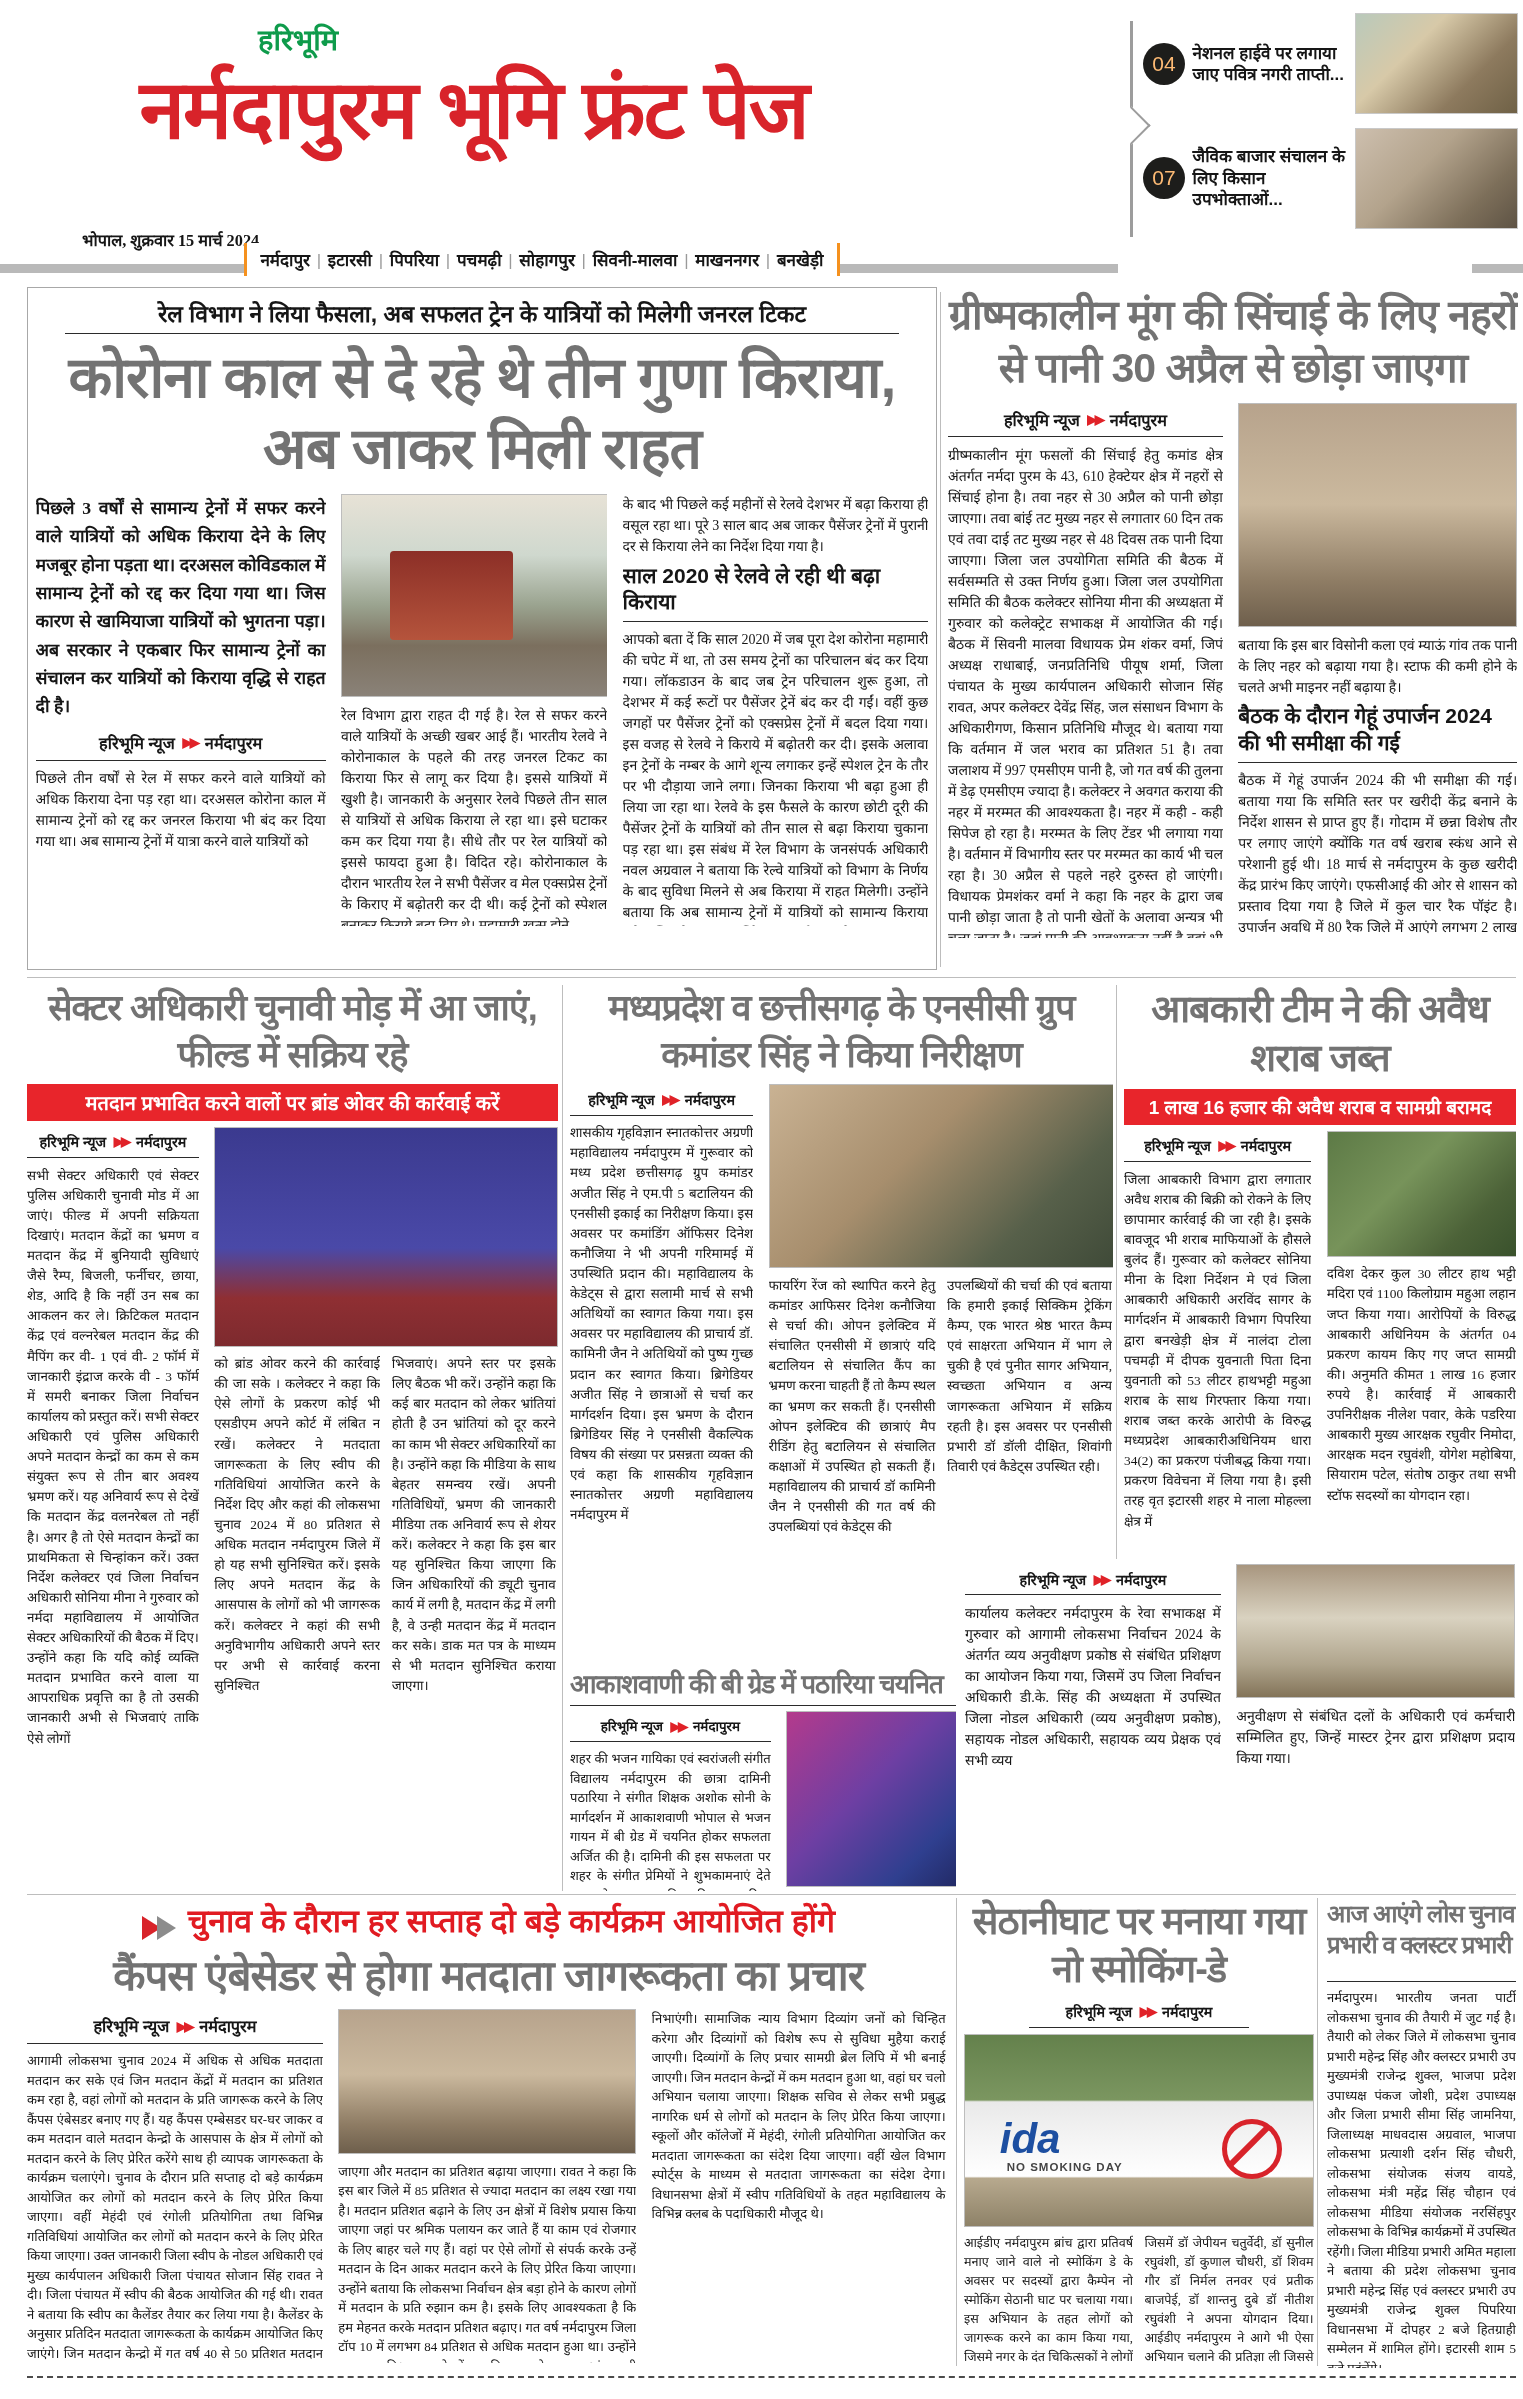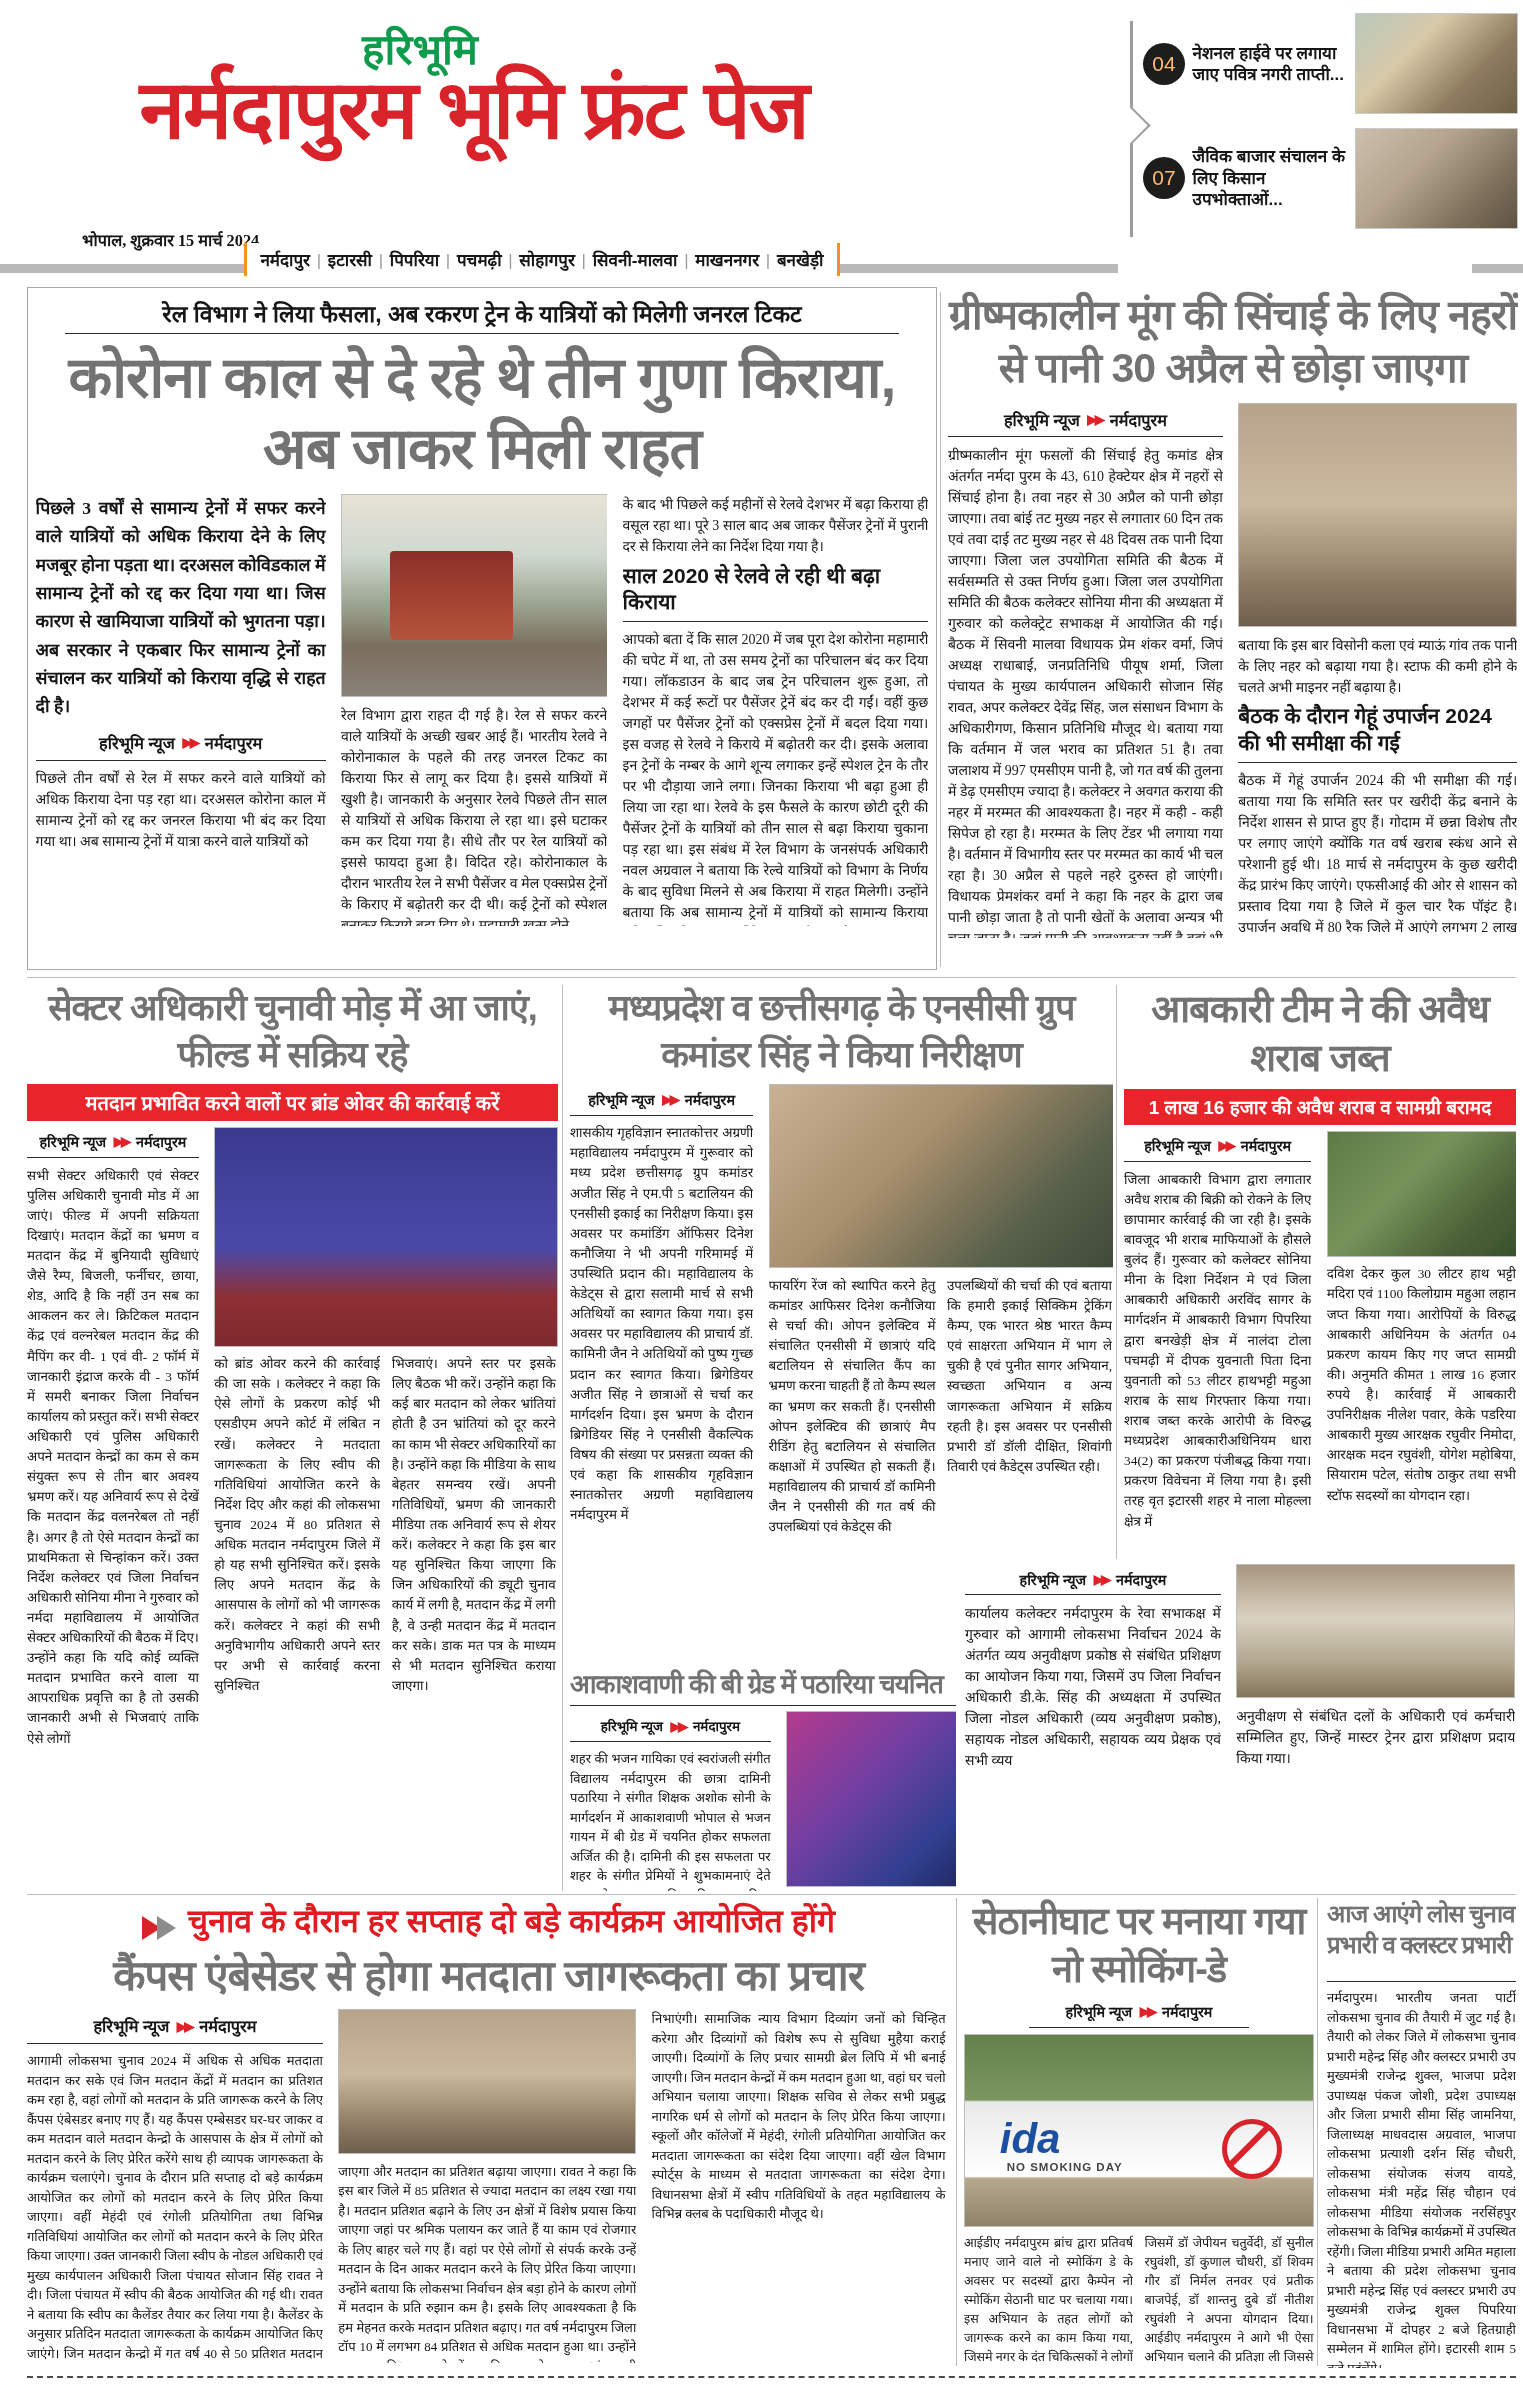--- a/index.html
+++ b/index.html
@@ -1,20 +1,20 @@
 <!DOCTYPE html>
 <html><head>
 <meta charset="utf-8">
 <style>
   html,body{margin:0;padding:0;background:#e8e8e8;}
   .page{position:relative;width:1524px;height:2399px;background:#ffffff;margin:0 auto;
         font-family:"Liberation Serif",serif;color:#161616;overflow:hidden;}
   
-  .m-logo{position:absolute;left:258px;top:19px;width:220px;text-align:right;
-          font-family:"Liberation Sans",sans-serif;font-weight:800;font-size:42px;color:#0e9b4b;}
+  .m-logo{position:absolute;left:258px;top:19px;width:220px;text-align:left;
+          font-family:"Liberation Sans",sans-serif;font-weight:800;font-size:29px;color:#0e9b4b;}
   .m-title{position:absolute;left:29px;top:50px;width:889px;text-align:center;white-space:nowrap;
            font-family:"Liberation Sans",sans-serif;font-weight:800;font-size:82px;color:#d8232a;letter-spacing:-1.9px;}
   .m-date{position:absolute;left:82px;top:229px;font-size:16.3px;font-weight:bold;}
   .m-rule{position:absolute;left:0;top:264px;width:1118px;height:8.6px;background:#b9b9b9;}
   .m-rule2{position:absolute;left:1472px;top:264px;width:52px;height:8.6px;background:#b9b9b9;}
   .cities{position:absolute;left:244px;top:243px;background:#fff;padding:4.8px 13.4px;
           border-left:3.8px solid #f5911e;border-right:3.8px solid #f5911e;
           font-family:"Liberation Sans",sans-serif;font-weight:bold;font-size:17px;white-space:nowrap;}
   .cities .sep{color:#9a9a9a;padding:0 6.7px;font-weight:normal;}
   
@@ -93,21 +93,21 @@
       <div class="tease-img ph-grp"></div>
     </div>
     <div class="tease">
       <div class="tease-num">07</div>
       <div class="tease-txt">जैविक बाजार संचालन के लिए किसान उपभोक्ताओं...</div>
       <div class="tease-img ph-meet"></div>
     </div>
   </div>
 
   <div class="art" style="left:27px;top:287px;width:910px;height:683px;border:1.9px solid #a8a8a8;padding:3.8px 7.6px;box-sizing:border-box;">
-    <div class="kicker">रेल विभाग ने लिया फैसला, अब रकरण ट्रेन के यात्रियों को मिलेगी जनरल टिकट</div>
+    <div class="kicker">रेल विभाग ने लिया फैसला, अब सफलत ट्रेन के यात्रियों को मिलेगी जनरल टिकट</div>
     <div class="hl" style="font-size:57px;line-height:1.25;margin:7.6px 0 9.6px;">कोरोना काल से दे रहे थे तीन गुणा किराया, अब जाकर मिली राहत</div>
     <div class="cols" style="height:432px;">
       <div class="col" style="width:294px;">
         <p class="lead">पिछले 3 वर्षों से सामान्य ट्रेनों में सफर करने वाले यात्रियों को अधिक किराया देने के लिए मजबूर होना पड़ता था। दरअसल कोविडकाल में सामान्य ट्रेनों को रद्द कर दिया गया था। जिस कारण से खामियाजा यात्रियों को भुगतना पड़ा। अब सरकार ने एकबार फिर सामान्य ट्रेनों का संचालन कर यात्रियों को किराया वृद्धि से राहत दी है।</p>
         <div class="byline">
           <span>हरिभूमि न्यूज</span>
           <span class="byl-ar">▶▶</span>
           <span>नर्मदापुरम</span>
         </div>
         <p>पिछले तीन वर्षों से रेल में सफर करने वाले यात्रियों को अधिक किराया देना पड़ रहा था। दरअसल कोरोना काल में सामान्य ट्रेनों को रद्द कर जनरल किराया भी बंद कर दिया गया था। अब सामान्य ट्रेनों में यात्रा करने वाले यात्रियों को</p>

